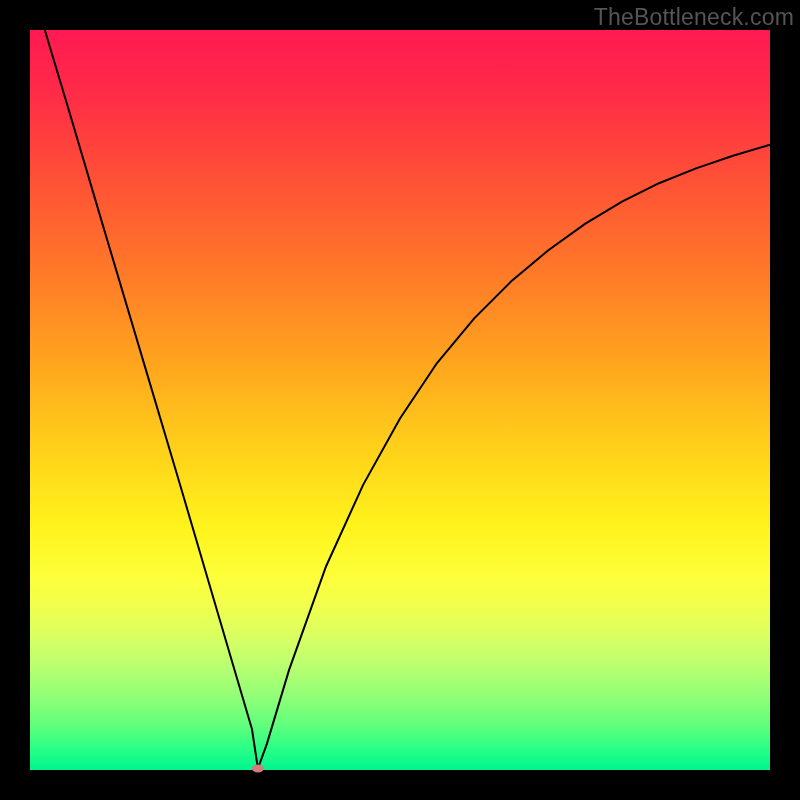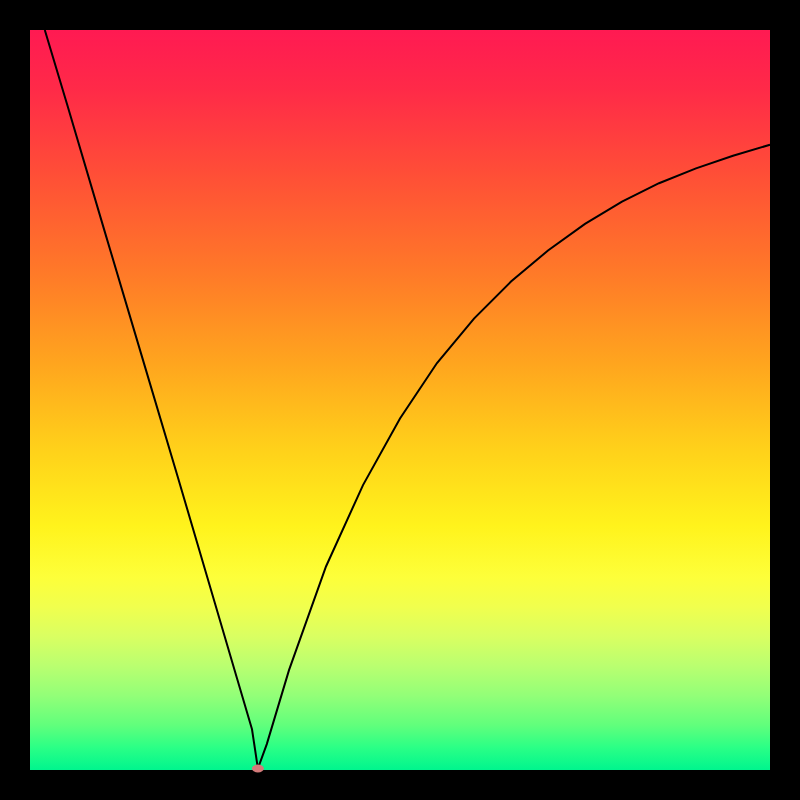--- a/index.html
+++ b/index.html
@@ -65,20 +65,21 @@
   }
   .marker {
     fill: #d47a7a;
   }
 </style>
 </head>
 <body>
 
 <div class="chart-container">
 
+  <div class="watermark">TheBottleneck.com</div>
 
   <div class="plot-area">
     <svg class="curve-layer" viewBox="0 0 740 740" preserveAspectRatio="none">
       <path id="bottleneck-curve" class="curve" d="M14.8 0.0 L37.0 74.0 L74.0 199.1 L111.0 323.4 L148.0 447.7 L185.0 573.5 L207.2 649.0 L222.0 699.3 L227.9 738.5 L236.8 714.1 L259.0 640.1 L296.0 536.5 L333.0 455.1 L370.0 388.5 L407.0 333.0 L444.0 288.6 L481.0 251.6 L518.0 220.5 L555.0 193.9 L592.0 171.7 L629.0 153.2 L666.0 138.4 L703.0 125.8 L740.0 114.7"></path>
       <ellipse id="bottleneck-marker" class="marker" rx="6" ry="4" cx="227.9" cy="738.5"></ellipse>
     </svg>
   </div>
 </div>
 
 </body></html>

